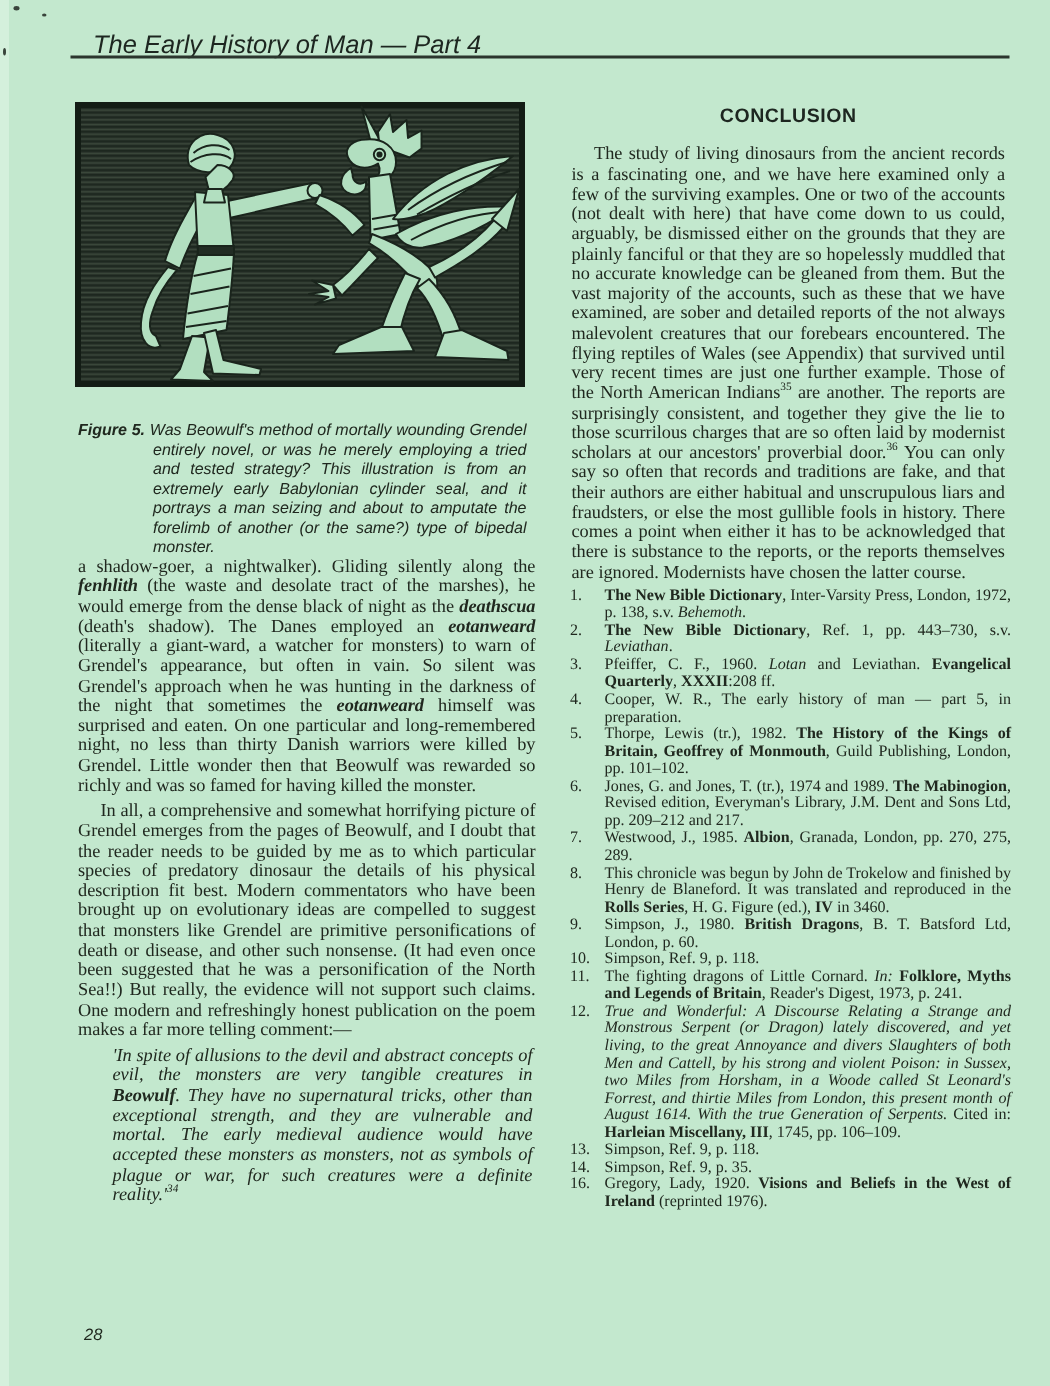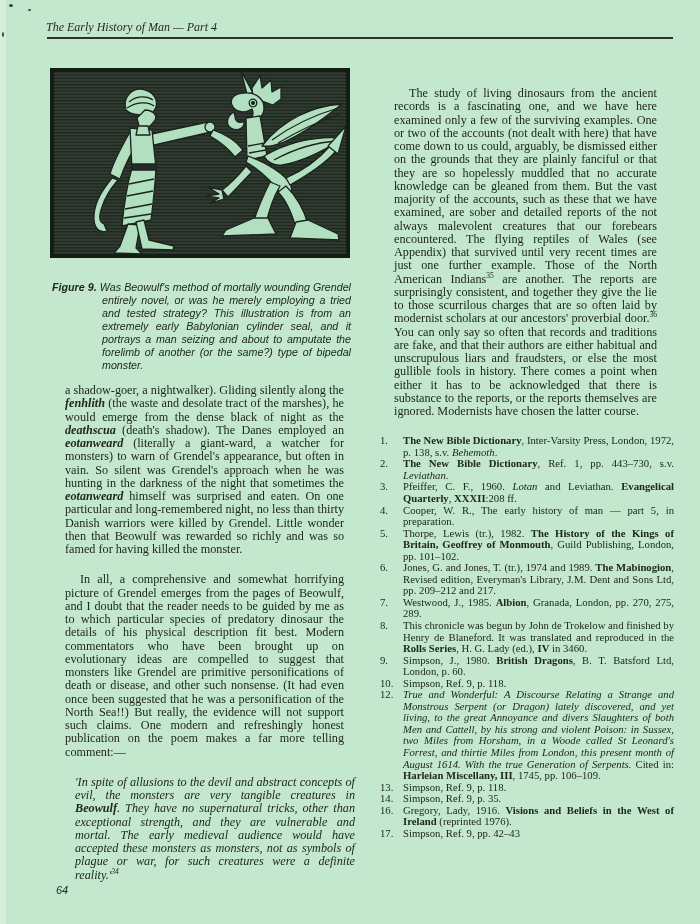--- a/index.html
+++ b/index.html
@@ -9,42 +9,42 @@
     font-family:"Liberation Serif",serif;
   }
   .b{font-weight:bold}
   .i{font-style:italic}
   .sup{font-size:0.62em;vertical-align:super;line-height:0}
 
   .scan-edge{position:absolute;left:0;top:0;width:6px;height:924px;background:#d4f0dc}
   .speck{position:absolute;background:#39443b;border-radius:50%}
 
   .header{
-    position:absolute;left:46px;top:20px;width:400px;
-    font-family:Liberation Serif, serif;font-style:italic;
-    font-size:12px;color:#1d2620;
+    position:absolute;left:62px;top:20px;width:400px;
+    font-family:Liberation Sans, sans-serif;font-style:italic;
+    font-size:17px;color:#1d2620;
   }
   .rule{position:absolute;left:47px;top:37px;width:626px;height:2.2px;background:#2b352d}
 
   .fig{position:absolute;left:50px;top:68px;width:300px;height:190px}
   .fig svg{display:block}
 
   .caption{
     position:absolute;left:52px;top:281px;width:299px;
     font-family:"Liberation Sans",sans-serif;font-style:italic;
     font-size:10.7px;line-height:13px;text-align:justify;
     padding-left:50px;text-indent:-50px;box-sizing:border-box;
   }
   .caption .figlabel{font-weight:bold}
 
   .leftbody{
     position:absolute;left:48px;top:367px;width:313px;
     font-size:12.2px;line-height:13.25px;text-align:justify;
   }
-  .para{margin:17px}
+  .para{margin:4px}
   .para.indent{text-indent:15px}
   blockquote.quote{
     margin:1px 6px 0 27px;padding:0;
     font-style:italic;text-align:justify;
   }
 
   .rightcol{
     position:absolute;left:377px;top:70px;width:297px;
     font-size:12.2px;line-height:13.25px;text-align:justify;
   }
@@ -131,33 +131,34 @@
       <path d="M204,150 L176,162 L172,168 L226,166 L218,150 Z"></path>
       <path d="M236,118 C246,128 254,142 258,156 L246,160 C242,146 236,132 228,124 Z"></path>
       <path d="M258,152 L288,166 L289,172 L240,170 L246,154 Z"></path>
       <path d="M236,110 C254,102 268,92 280,78 L286,83 C274,97 258,107 240,117 Z"></path>
       <path d="M278,78 L296,58 L288,86 Z"></path>
     </g>
   </svg>
 </div>
 
 <div class="caption">
-  <span class="figlabel">Figure 9.</span>
+  <span class="figlabel">Figure 5.</span>
   <span>Was Beowulf's method of mortally wounding Grendel entirely novel, or was he merely employing a tried and tested strategy? This illustration is from an extremely early Babylonian cylinder seal, and it portrays a man seizing and about to amputate the forelimb of another (or the same?) type of bipedal monster.</span>
 </div>
 
 <div class="leftbody">
   <div>
       <div class="para"><span>a shadow-goer, a nightwalker). Gliding silently along the </span><span class="b i">fenhlith</span><span> (the waste and desolate tract of the marshes), he would emerge from the dense black of night as the </span><span class="b i">deathscua</span><span> (death's shadow). The Danes employed an </span><span class="b i">eotanweard</span><span> (literally a giant-ward, a watcher for monsters) to warn of Grendel's appearance, but often in vain. So silent was Grendel's approach when he was hunting in the darkness of the night that sometimes the </span><span class="b i">eotanweard</span><span> himself was surprised and eaten. On one particular and long-remembered night, no less than thirty Danish warriors were killed by Grendel. Little wonder then that Beowulf was rewarded so richly and was so famed for having killed the monster.</span></div>
       <div class="para indent"><span>In all, a comprehensive and somewhat horrifying picture of Grendel emerges from the pages of Beowulf, and I doubt that the reader needs to be guided by me as to which particular species of predatory dinosaur the details of his physical description fit best. Modern commentators who have been brought up on evolutionary ideas are compelled to suggest that monsters like Grendel are primitive personifications of death or disease, and other such nonsense. (It had even once been suggested that he was a personification of the North Sea!!) But really, the evidence will not support such claims. One modern and refreshingly honest publication on the poem makes a far more telling comment:—</span></div>
     </div>
   <blockquote class="quote"><span class="i">'In spite of allusions to the devil and abstract concepts of evil, the monsters are very tangible creatures in </span><span class="b i">Beowulf</span><span class="i">. They have no supernatural tricks, other than exceptional strength, and they are vulnerable and mortal. The early medieval audience would have accepted these monsters as monsters, not as symbols of plague or war, for such creatures were a definite reality.'</span><span class="i sup">34</span></blockquote>
 </div>
 
 <div class="rightcol">
+  <h2 class="colhead">CONCLUSION</h2>
   <div>
       <div class="para indent"><span>The study of living dinosaurs from the ancient records is a fascinating one, and we have here examined only a few of the surviving examples. One or two of the accounts (not dealt with here) that have come down to us could, arguably, be dismissed either on the grounds that they are plainly fanciful or that they are so hopelessly muddled that no accurate knowledge can be gleaned from them. But the vast majority of the accounts, such as these that we have examined, are sober and detailed reports of the not always malevolent creatures that our forebears encountered. The flying reptiles of Wales (see Appendix) that survived until very recent times are just one further example. Those of the North American Indians</span><span class="sup">35</span><span> are another. The reports are surprisingly consistent, and together they give the lie to those scurrilous charges that are so often laid by modernist scholars at our ancestors' proverbial door.</span><span class="sup">36</span><span> You can only say so often that records and traditions are fake, and that their authors are either habitual and unscrupulous liars and fraudsters, or else the most gullible fools in history. There comes a point when either it has to be acknowledged that there is substance to the reports, or the reports themselves are ignored. Modernists have chosen the latter course.</span></div>
     </div>
   <div class="refs">
       <div class="ref">
         <span class="ref-num">1.</span>
         <span class="ref-body"><span class="b">The New Bible Dictionary</span><span>, Inter-Varsity Press, London, 1972, p. 138, s.v. </span><span class="i">Behemoth</span><span>.</span></span>
       </div>
       <div class="ref">
         <span class="ref-num">2.</span>
@@ -178,46 +179,46 @@
       <div class="ref">
         <span class="ref-num">6.</span>
         <span class="ref-body"><span>Jones, G. and Jones, T. (tr.), 1974 and 1989. </span><span class="b">The Mabinogion</span><span>, Revised edition, Everyman's Library, J.M. Dent and Sons Ltd, pp. 209–212 and 217.</span></span>
       </div>
       <div class="ref">
         <span class="ref-num">7.</span>
         <span class="ref-body"><span>Westwood, J., 1985. </span><span class="b">Albion</span><span>, Granada, London, pp. 270, 275, 289.</span></span>
       </div>
       <div class="ref">
         <span class="ref-num">8.</span>
-        <span class="ref-body"><span>This chronicle was begun by John de Trokelow and finished by Henry de Blaneford. It was translated and reproduced in the </span><span class="b">Rolls Series</span><span>, H. G. Lady (ed.), </span><span class="b">IV</span><span> in 3460.</span></span>
+        <span class="ref-body"><span>This chronicle was begun by John de Trokelow and finished by Henry de Blaneford. It was translated and reproduced in the </span><span class="b">Rolls Series</span><span>, H. G. Figure (ed.), </span><span class="b">IV</span><span> in 3460.</span></span>
       </div>
       <div class="ref">
         <span class="ref-num">9.</span>
         <span class="ref-body"><span>Simpson, J., 1980. </span><span class="b">British Dragons</span><span>, B. T. Batsford Ltd, London, p. 60.</span></span>
       </div>
       <div class="ref">
         <span class="ref-num">10.</span>
         <span class="ref-body"><span>Simpson, Ref. 9, p. 118.</span></span>
       </div>
       <div class="ref">
+        <span class="ref-num">11.</span>
+        <span class="ref-body"><span>The fighting dragons of Little Cornard. </span><span class="i">In:</span><span> </span><span class="b">Folklore, Myths and Legends of Britain</span><span>, Reader's Digest, 1973, p. 241.</span></span>
+      </div>
+      <div class="ref">
         <span class="ref-num">12.</span>
         <span class="ref-body"><span class="i">True and Wonderful: A Discourse Relating a Strange and Monstrous Serpent (or Dragon) lately discovered, and yet living, to the great Annoyance and divers Slaughters of both Men and Cattell, by his strong and violent Poison: in Sussex, two Miles from Horsham, in a Woode called St Leonard's Forrest, and thirtie Miles from London, this present month of August 1614. With the true Generation of Serpents.</span><span> Cited in: </span><span class="b">Harleian Miscellany, III</span><span>, 1745, pp. 106–109.</span></span>
       </div>
       <div class="ref">
         <span class="ref-num">13.</span>
         <span class="ref-body"><span>Simpson, Ref. 9, p. 118.</span></span>
       </div>
       <div class="ref">
         <span class="ref-num">14.</span>
         <span class="ref-body"><span>Simpson, Ref. 9, p. 35.</span></span>
       </div>
       <div class="ref">
         <span class="ref-num">16.</span>
-        <span class="ref-body"><span>Gregory, Lady, 1916. </span><span class="b">Visions and Beliefs in the West of Ireland</span><span> (reprinted 1976).</span></span>
-      </div>
-      <div class="ref">
-        <span class="ref-num">17.</span>
-        <span class="ref-body"><span>Simpson, Ref. 9, pp. 42–43</span></span>
+        <span class="ref-body"><span>Gregory, Lady, 1920. </span><span class="b">Visions and Beliefs in the West of Ireland</span><span> (reprinted 1976).</span></span>
       </div>
     </div>
 </div>
 
-<div class="pagenum">64</div>
+<div class="pagenum">28</div>
 
 </body></html>

